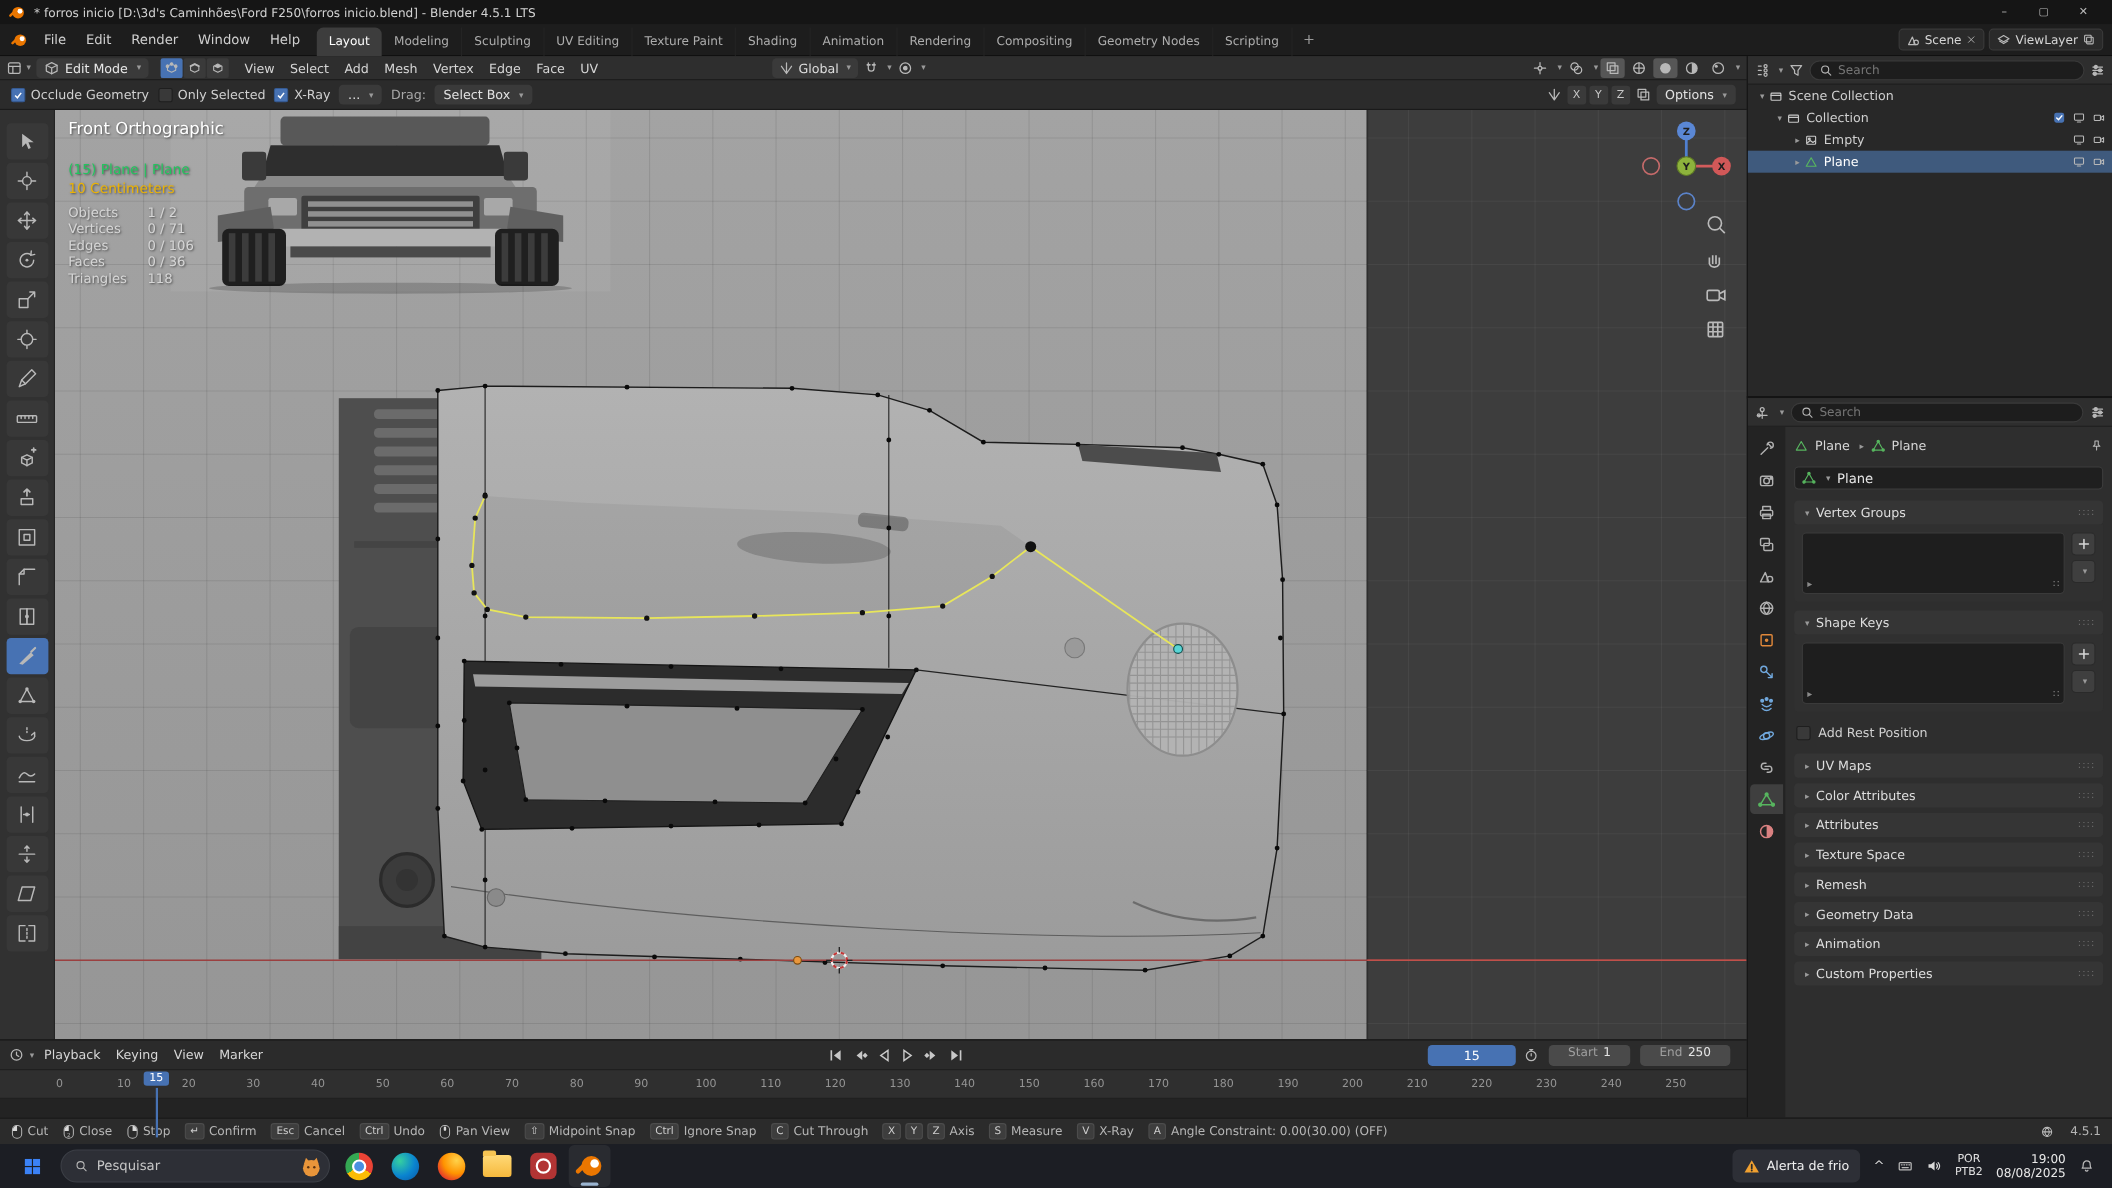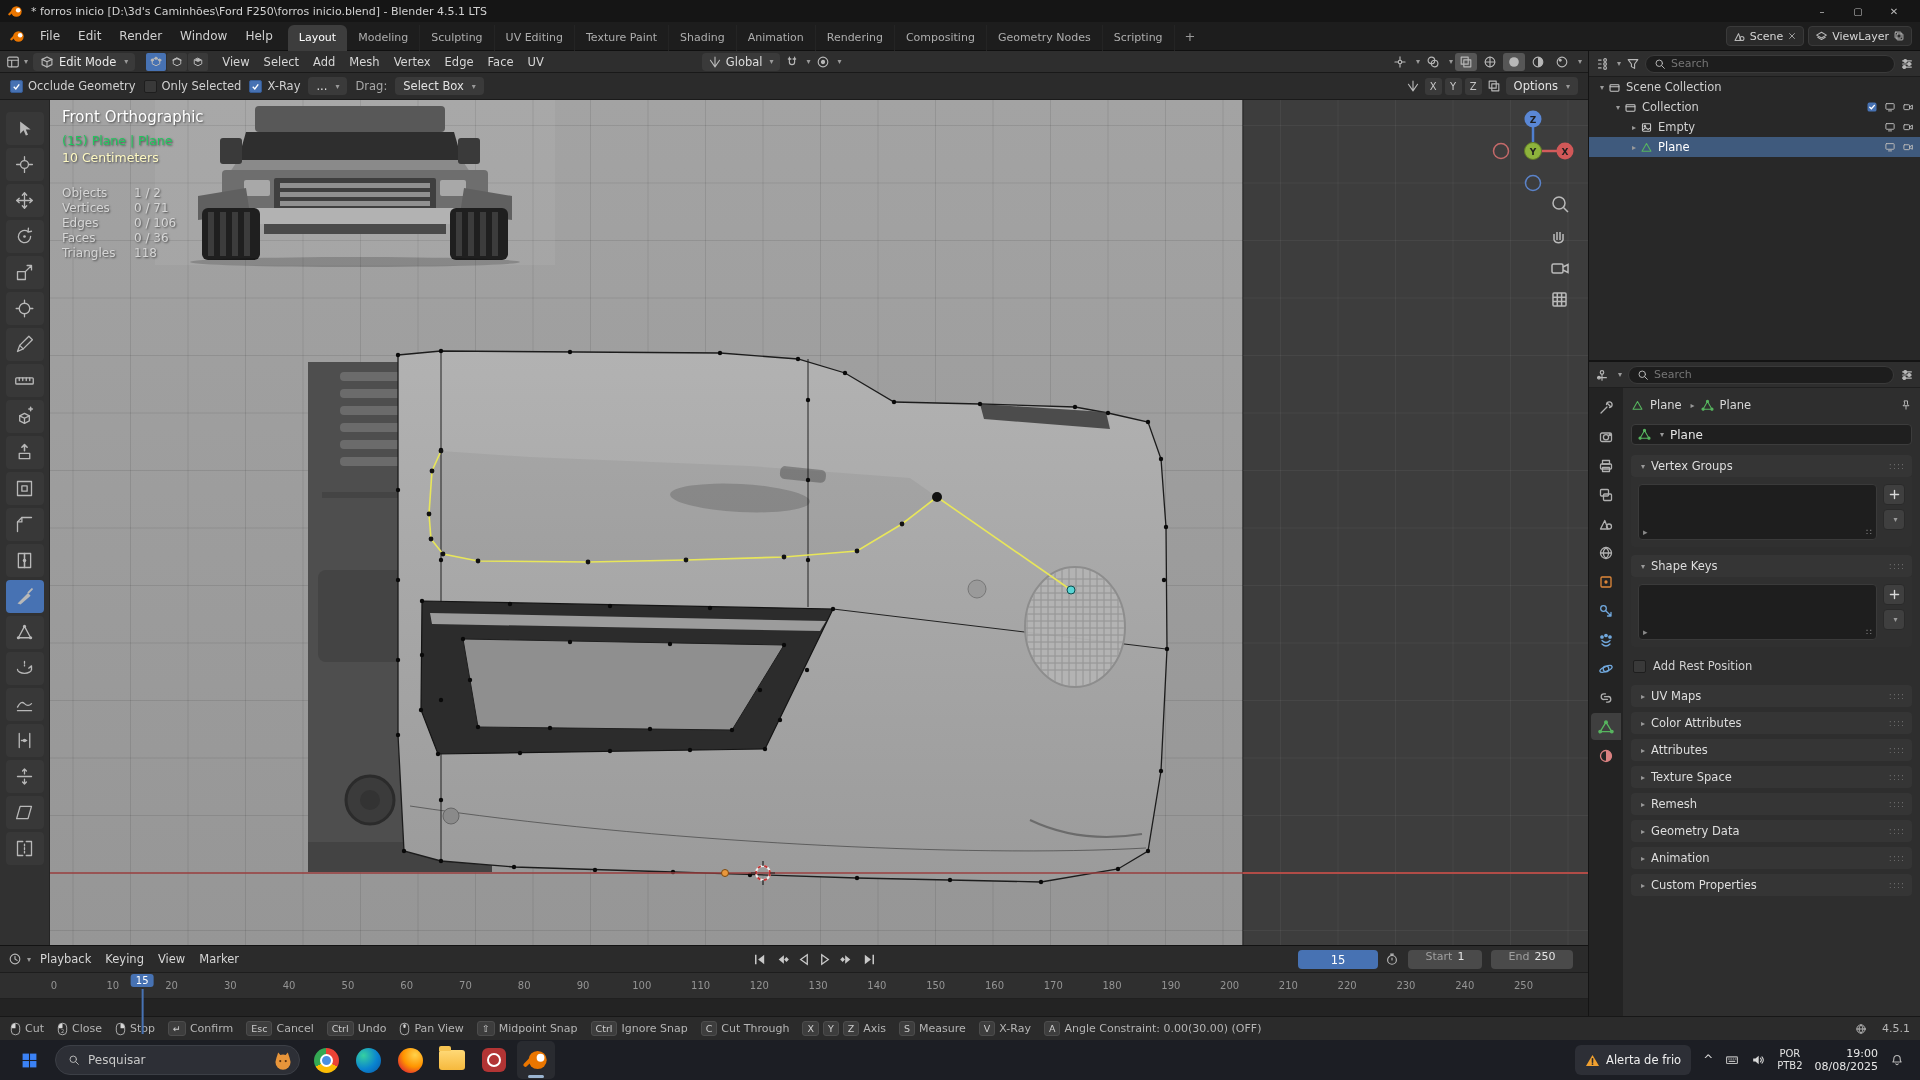--- a/index.html
+++ b/index.html
@@ -65,23 +65,23 @@
     display:flex;flex-direction:column;align-items:center;gap:3px;padding-top:12px;
     border-right:1px solid #242424}
   .tool-btn{width:38px;height:33px;border-radius:4px;background:#383838;display:flex;
     align-items:center;justify-content:center;color:#d0d0d0}
   .tool-btn.active{background:#4772b3;color:#fff}
 
   
   .viewport{position:absolute;top:100px;left:50px;width:1538px;height:845px;background:#3c3c3c;overflow:hidden}
   .vp-text{position:absolute;top:8px;left:12px;pointer-events:none;
     text-shadow:1px 1px 2px rgba(0,0,0,.55)}
-  .vp-text .l1{font-size:15px;color:#fff;margin-bottom:7px}
+  .vp-text .l1{font-size:15px;color:#fff;margin-bottom:20px}
   .vp-text .l2{font-size:12.5px;color:#22c55e;margin-bottom:2px}
-  .vp-text .l3{font-size:12.5px;color:#fef9c3}
+  .vp-text .l3{font-size:12.5px;color:#eab308}
   .vp-stats{position:absolute;top:86px;left:12px;pointer-events:none;font-size:12px;color:#d6d6d6;
     text-shadow:1px 1px 2px rgba(0,0,0,.55)}
   .vp-stats .srow{display:flex;margin-bottom:1px}
   .vp-stats .sl{width:72px}
 
   
   .outliner{position:absolute;top:51px;left:1588px;width:332px;height:311px;background:#282828;
     border-left:1px solid #141414;border-bottom:2px solid #141414}
   .ol-header{display:flex;align-items:center;gap:5px;height:26px;padding:0 6px;background:#2e2e2e;
     border-bottom:1px solid #1c1c1c}

